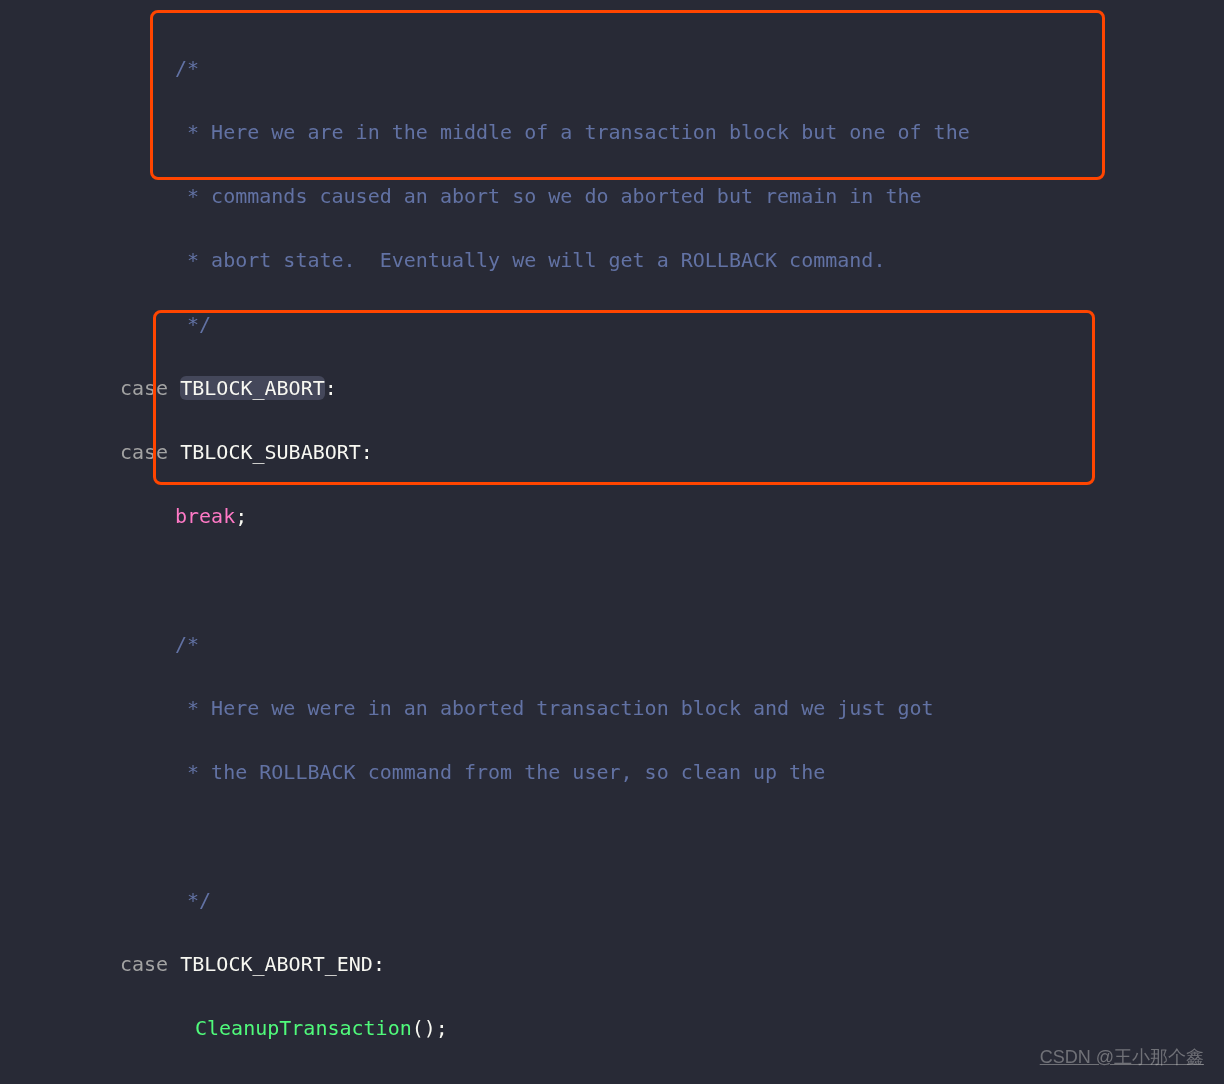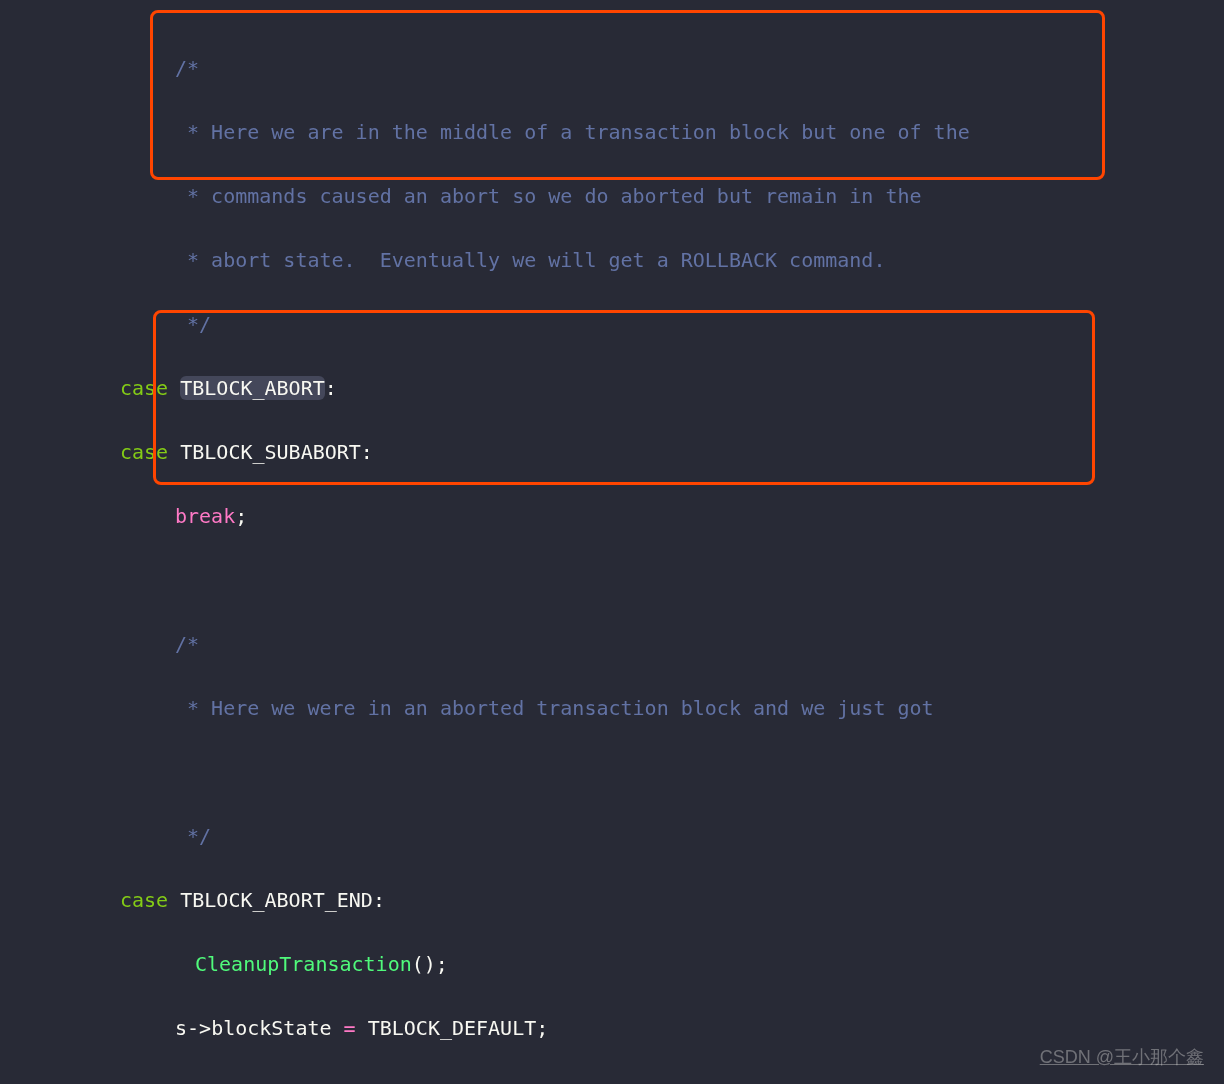--- a/index.html
+++ b/index.html
@@ -23,21 +23,21 @@
       white-space: pre;
     }
     .line {
       display: block;
       padding-left: 10px;
     }
     .comment {
       color: #6272a4;
     }
     .keyword-case {
-      color: #84cc16;
+      color: #a3a3a3;
     }
     .keyword-break {
       color: #ff79c6;
     }
     .identifier {
       color: #f8f8f2;
     }
     .func {
       color: #50fa7b;
       margin-left: 20px;
@@ -96,20 +96,21 @@
 <span class="line"><span class="sp3"></span><span class="comment"> * Here we are in the middle of a transaction block but one of the</span></span>
 <span class="line"><span class="sp3"></span><span class="comment"> * commands caused an abort so we do aborted but remain in the</span></span>
 <span class="line"><span class="sp3"></span><span class="comment"> * abort state.  Eventually we will get a ROLLBACK command.</span></span>
 <span class="line"><span class="sp3"></span><span class="comment"> */</span></span>
 <span class="line"><span class="sp2"></span><span class="keyword-case">case</span> <span class="highlight-bg identifier">TBLOCK_ABORT</span><span class="punct">:</span></span>
 <span class="line"><span class="sp2"></span><span class="keyword-case">case</span> <span class="identifier">TBLOCK_SUBABORT</span><span class="punct">:</span></span>
 <span class="line"><span class="sp3"></span><span class="keyword-break">break</span><span class="punct">;</span></span>
 <span class="line"> </span>
 <span class="line"><span class="sp3"> </span><span class="comment">/*</span></span>
 <span class="line"><span class="sp3"> </span><span class="comment"> * Here we were in an aborted transaction block and we just got</span></span>
+<span class="line"><span class="sp3"> </span><span class="comment"> * the ROLLBACK command from the user, so clean up the</span></span>
 <span class="line"><span class="sp3"> </span></span>
 <span class="line"><span class="sp3"> </span><span class="comment"> */</span></span>
 <span class="line"><span class="sp2"></span><span class="keyword-case">case</span> <span class="identifier">TBLOCK_ABORT_END</span><span class="punct">:</span></span>
 <span class="line"><span class="sp3"></span><span class="func">CleanupTransaction</span><span class="paren">()</span><span class="punct">;</span></span>
 <span class="line"><span class="sp3"></span><span class="identifier">s-&gt;</span><span class="identifier">blockState</span><span class="operator"> = </span><span class="identifier">TBLOCK_DEFAULT</span><span class="punct">;</span></span>
 
 
 
 
 

